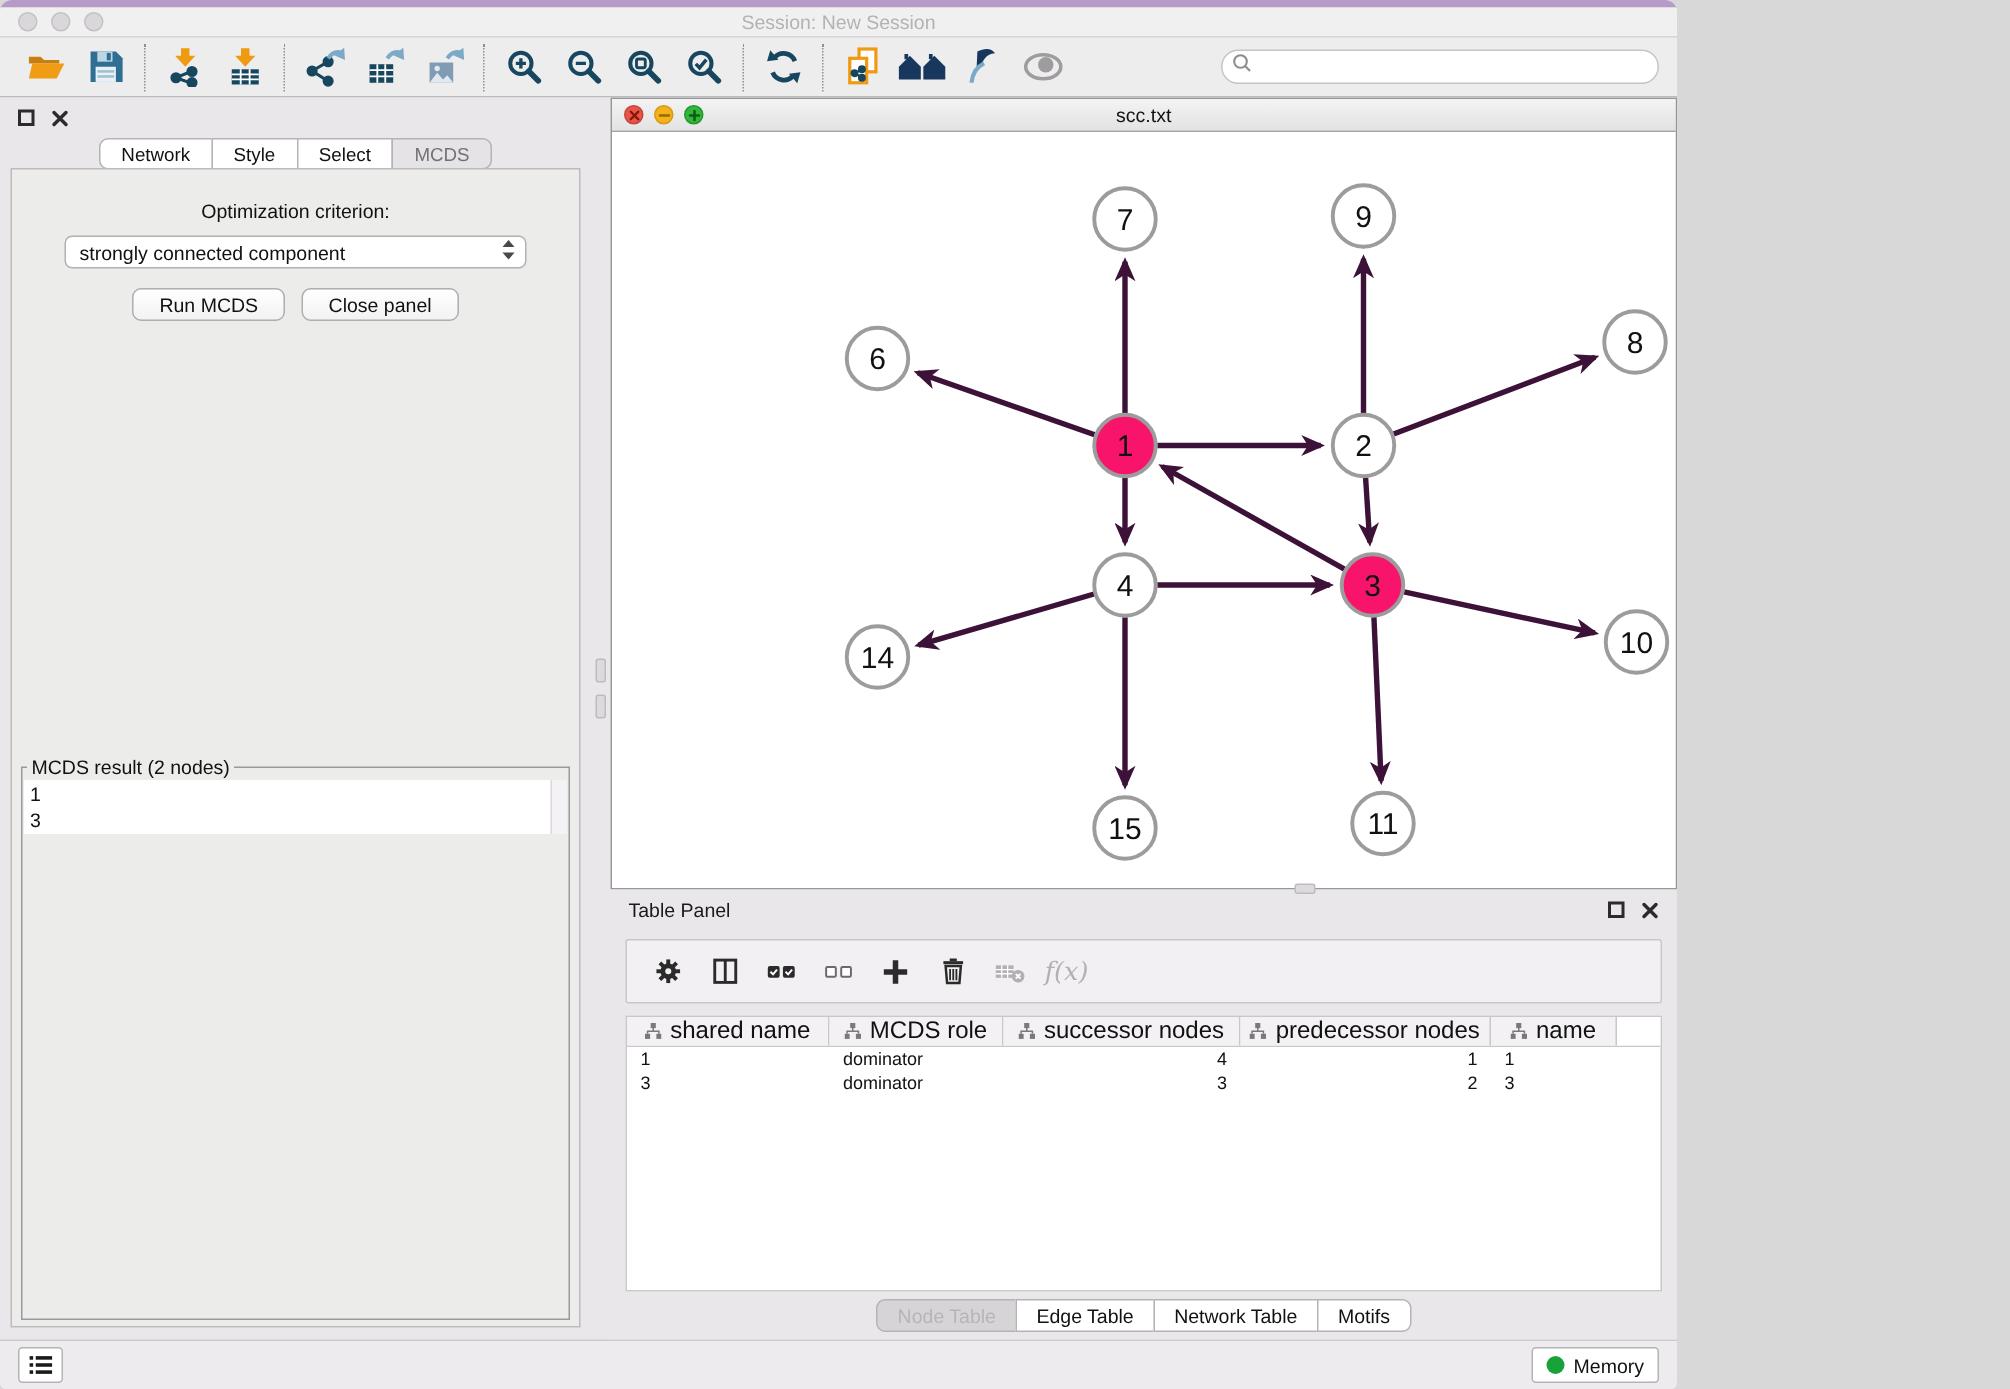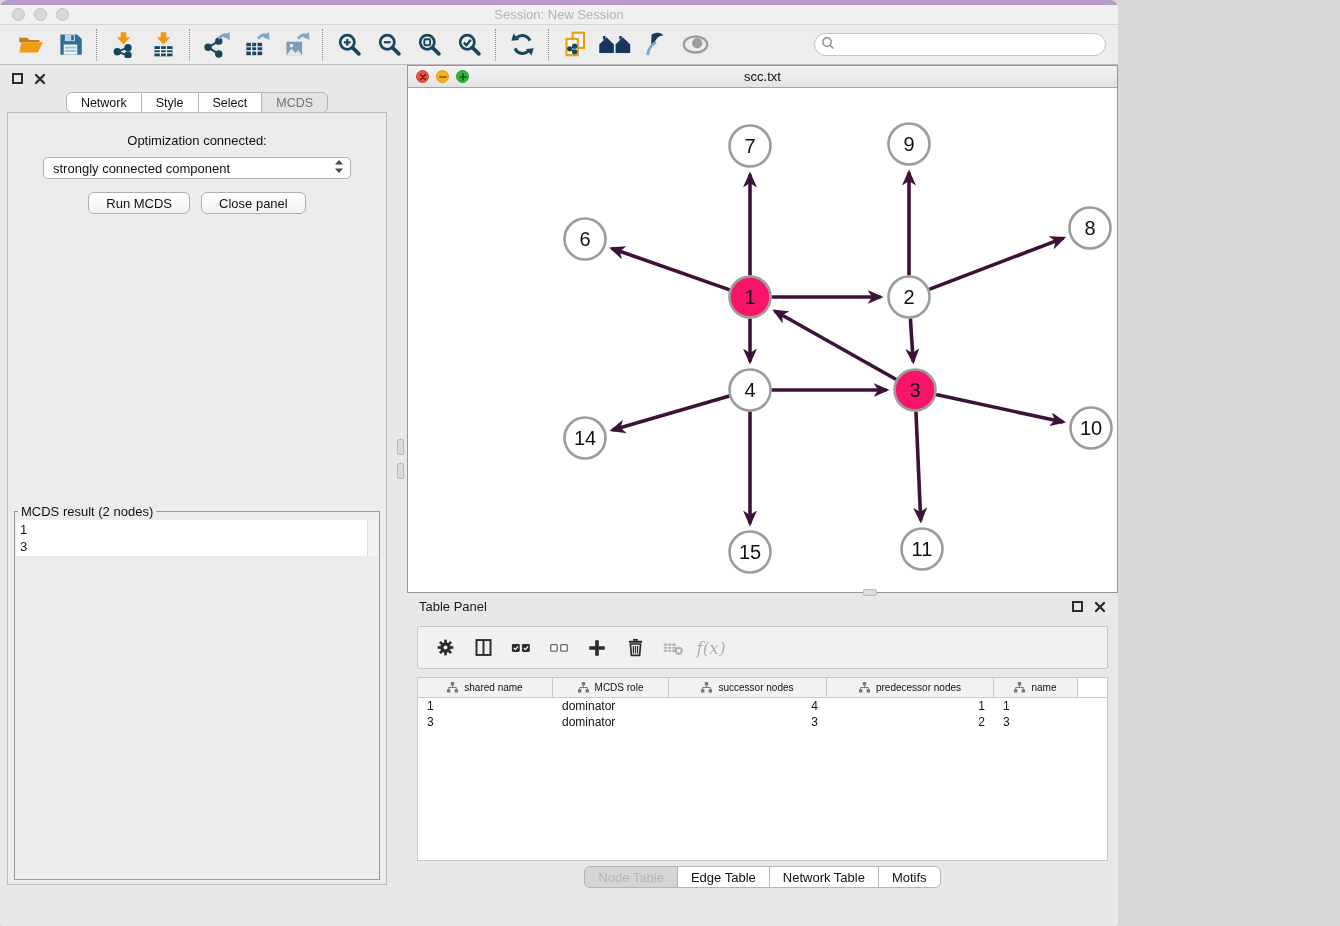--- a/index.html
+++ b/index.html
@@ -67,21 +67,21 @@
   .h-grip{position:absolute;left:-10px;top:374px;width:7px;height:16px;background:#dcdadc;border:1px solid #bdbbbd;border-radius:2px;}
   .b-grip{position:absolute;left:455px;bottom:-4px;width:14px;height:7px;background:#dcdadc;border:1px solid #bdbbbd;border-radius:2px;}
 
   
   .table-panel{flex:1;display:flex;flex-direction:column;background:#e9e7e9;}
   .tp-toolbar{margin:6px 10px 0 10px;height:43px;background:#f2f0f2;border:1px solid #c9c7c9;border-radius:2px;display:flex;align-items:center;padding:0 8px;}
   .tt-btn{width:38px;height:36px;display:flex;align-items:center;justify-content:center;}
   .fx{font-family:"DejaVu Serif","Liberation Serif",serif;font-style:italic;font-size:17px;color:#b2b0b2;}
   .tp-table{margin:8px 10px 0 10px;background:#fff;border:1px solid #c9c7c9;flex:1;display:flex;flex-direction:column;overflow:hidden;}
   .thead{display:flex;height:20px;border-bottom:1px solid #c9c7c9;}
-  .th{background:#f3f1f3;border-right:1px solid #c9c7c9;display:flex;align-items:center;justify-content:center;gap:6px;font-size:10px;color:#111;}
+  .th{background:#f3f1f3;border-right:1px solid #c9c7c9;display:flex;align-items:center;justify-content:center;gap:6px;font-size:16px;color:#111;}
   .th-fill{flex:1;background:#fff;}
   .tree-ico{display:flex;}
   .tbody{flex:1;}
   .tr{display:flex;height:16px;align-items:center;}
   .td{font-size:12px;color:#111;padding:0 9px;}
   .tp-tabs-row{height:32px;display:flex;align-items:center;justify-content:center;}
   .tp-tabs-row .seg{height:22px;line-height:21px;font-size:13px;padding:0 13px;}
   .tp-tabs-row .seg.selected{background:#d6d4d6;color:#b7b5b7;}
 
   
@@ -273,21 +273,21 @@
           </span>
         </span>
       </div>
       <div class="segs">
           <div class="seg">Network</div>
           <div class="seg">Style</div>
           <div class="seg">Select</div>
           <div class="seg selected">MCDS</div>
         </div>
       <div class="cp-content">
-        <div class="opt-label">Optimization connected:</div>
+        <div class="opt-label">Optimization criterion:</div>
         <div class="select-box">
           <span class="sel-text">strongly connected component</span>
           <span>
             <svg width="10" height="15" viewBox="0 0 10 15">
                 <path d="M5 1l4 4.6H1z" fill="#4a484a"></path>
                 <path d="M5 14L1 9.4h8z" fill="#4a484a"></path>
               </svg>
           </span>
         </div>
         <div class="btn-row">
@@ -558,14 +558,32 @@
             <div class="seg">Edge Table</div>
             <div class="seg">Network Table</div>
             <div class="seg">Motifs</div>
           </div>
       </div>
 
       <div class="h-grip" style="position:absolute;left:-10px;top:374px;"></div>
     </div>
   </div>
 
+  <div class="status-bar">
+    <div class="sb-btn list-btn">
+      <svg width="20" height="20" viewBox="0 0 22 22">
+          <g fill="#1a1a1a">
+            <rect x="3" y="4.5" width="2.6" height="2.6"></rect>
+            <rect x="7.5" y="4.5" width="12" height="2.6"></rect>
+            <rect x="3" y="9.7" width="2.6" height="2.6"></rect>
+            <rect x="7.5" y="9.7" width="12" height="2.6"></rect>
+            <rect x="3" y="14.9" width="2.6" height="2.6"></rect>
+            <rect x="7.5" y="14.9" width="12" height="2.6"></rect>
+          </g>
+        </svg>
+    </div>
+    <div class="sb-btn memory-btn">
+      <span class="mem-dot"></span>
+      <span>Memory</span>
+    </div>
+  </div>
 
 </div>
 
 </body></html>

